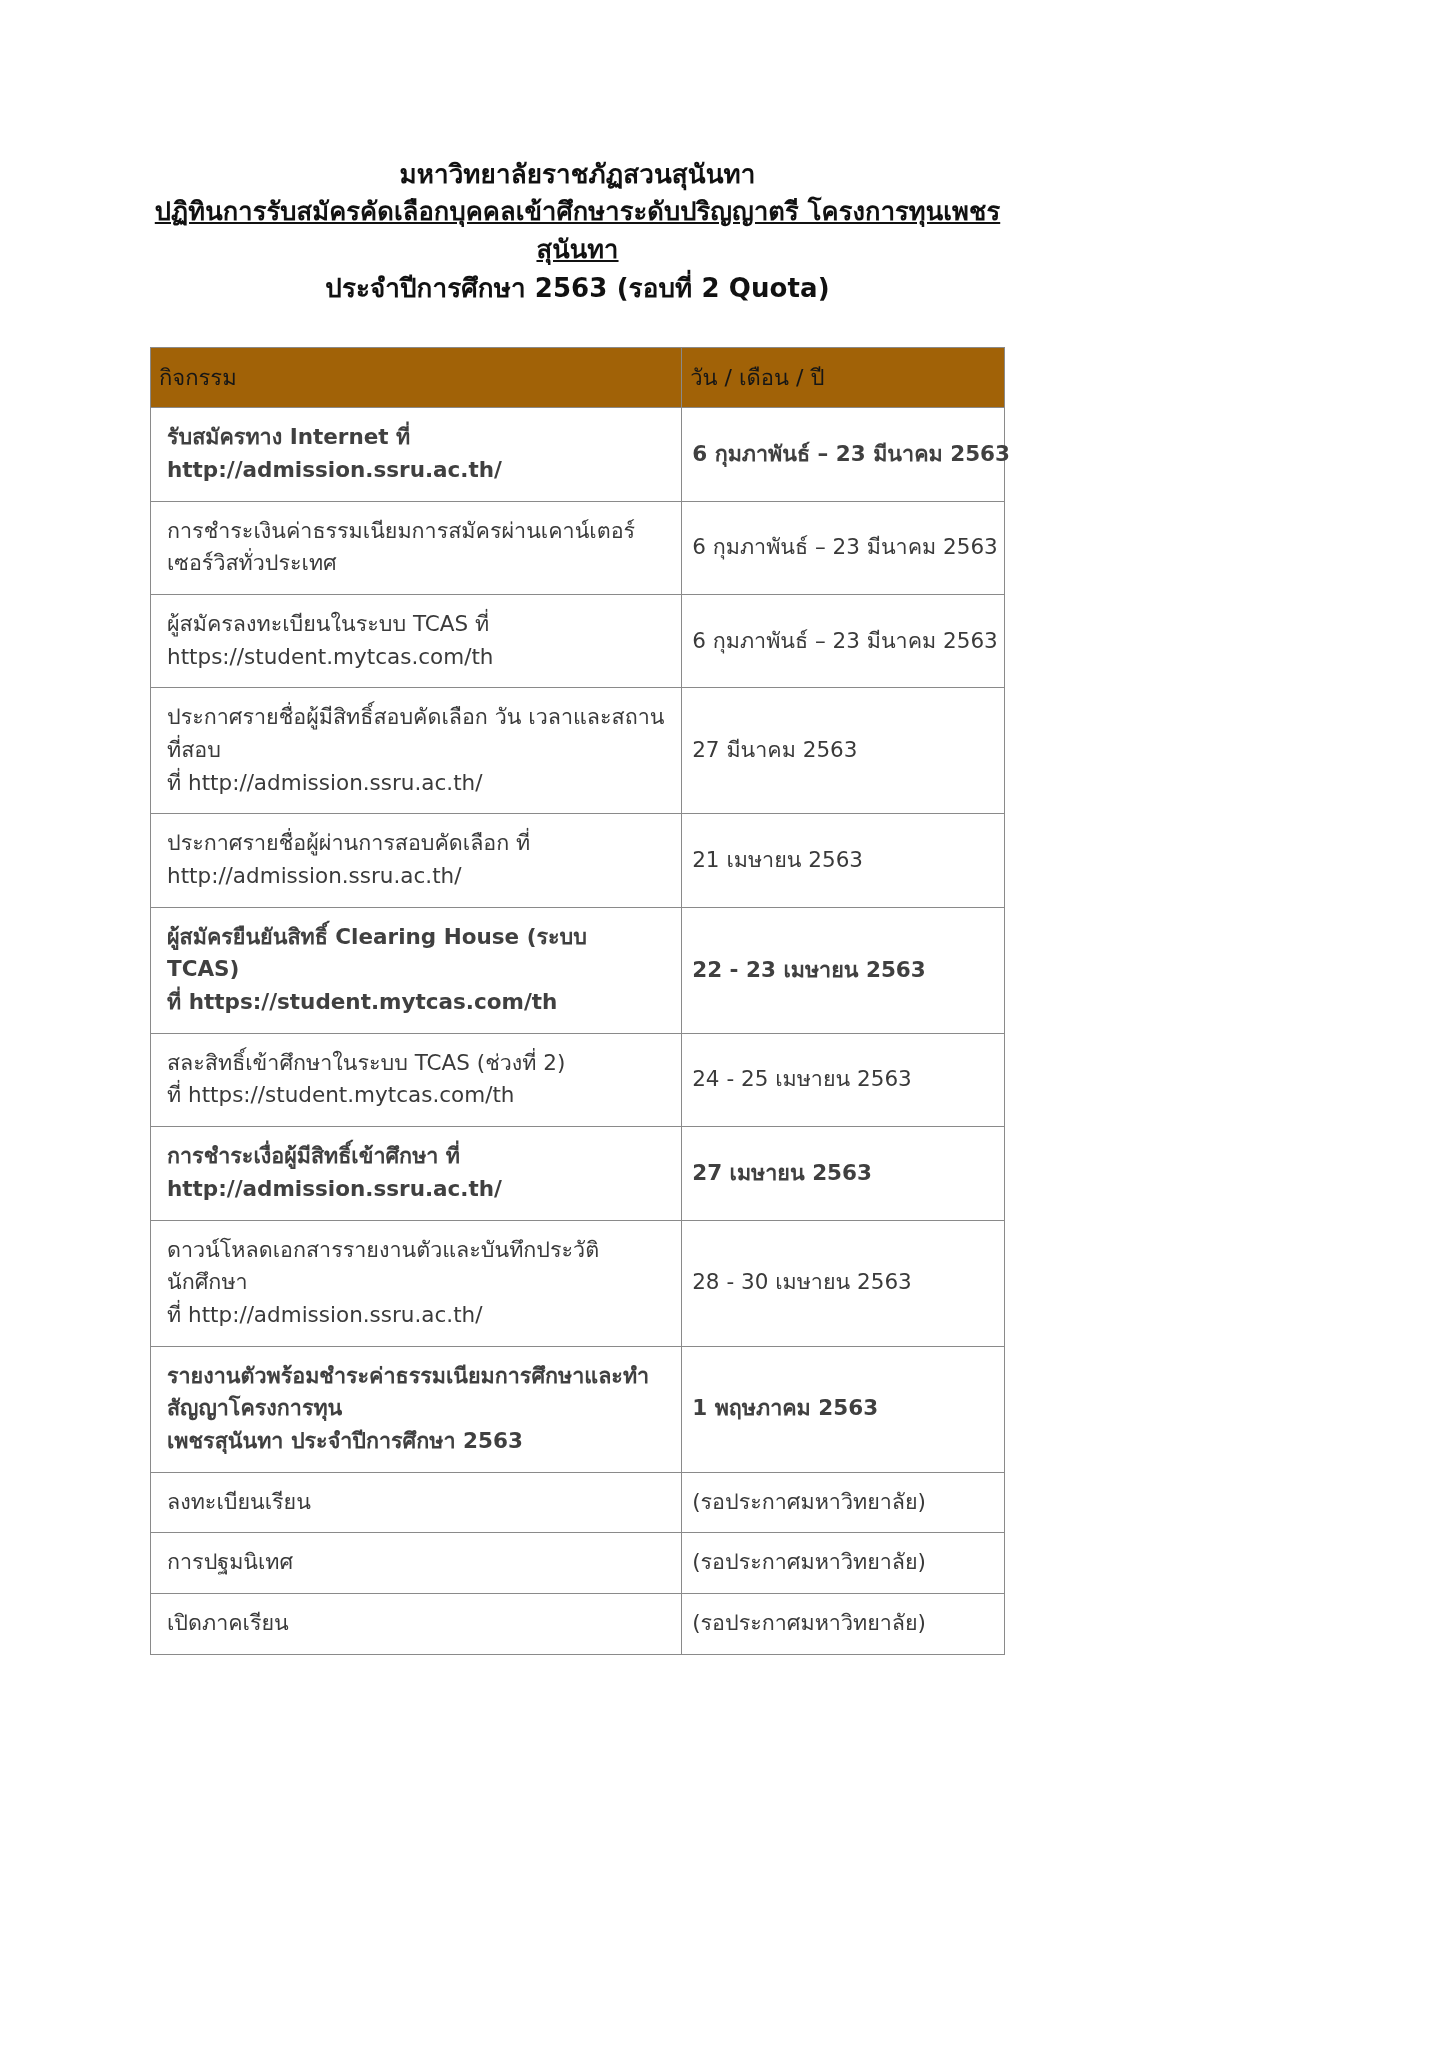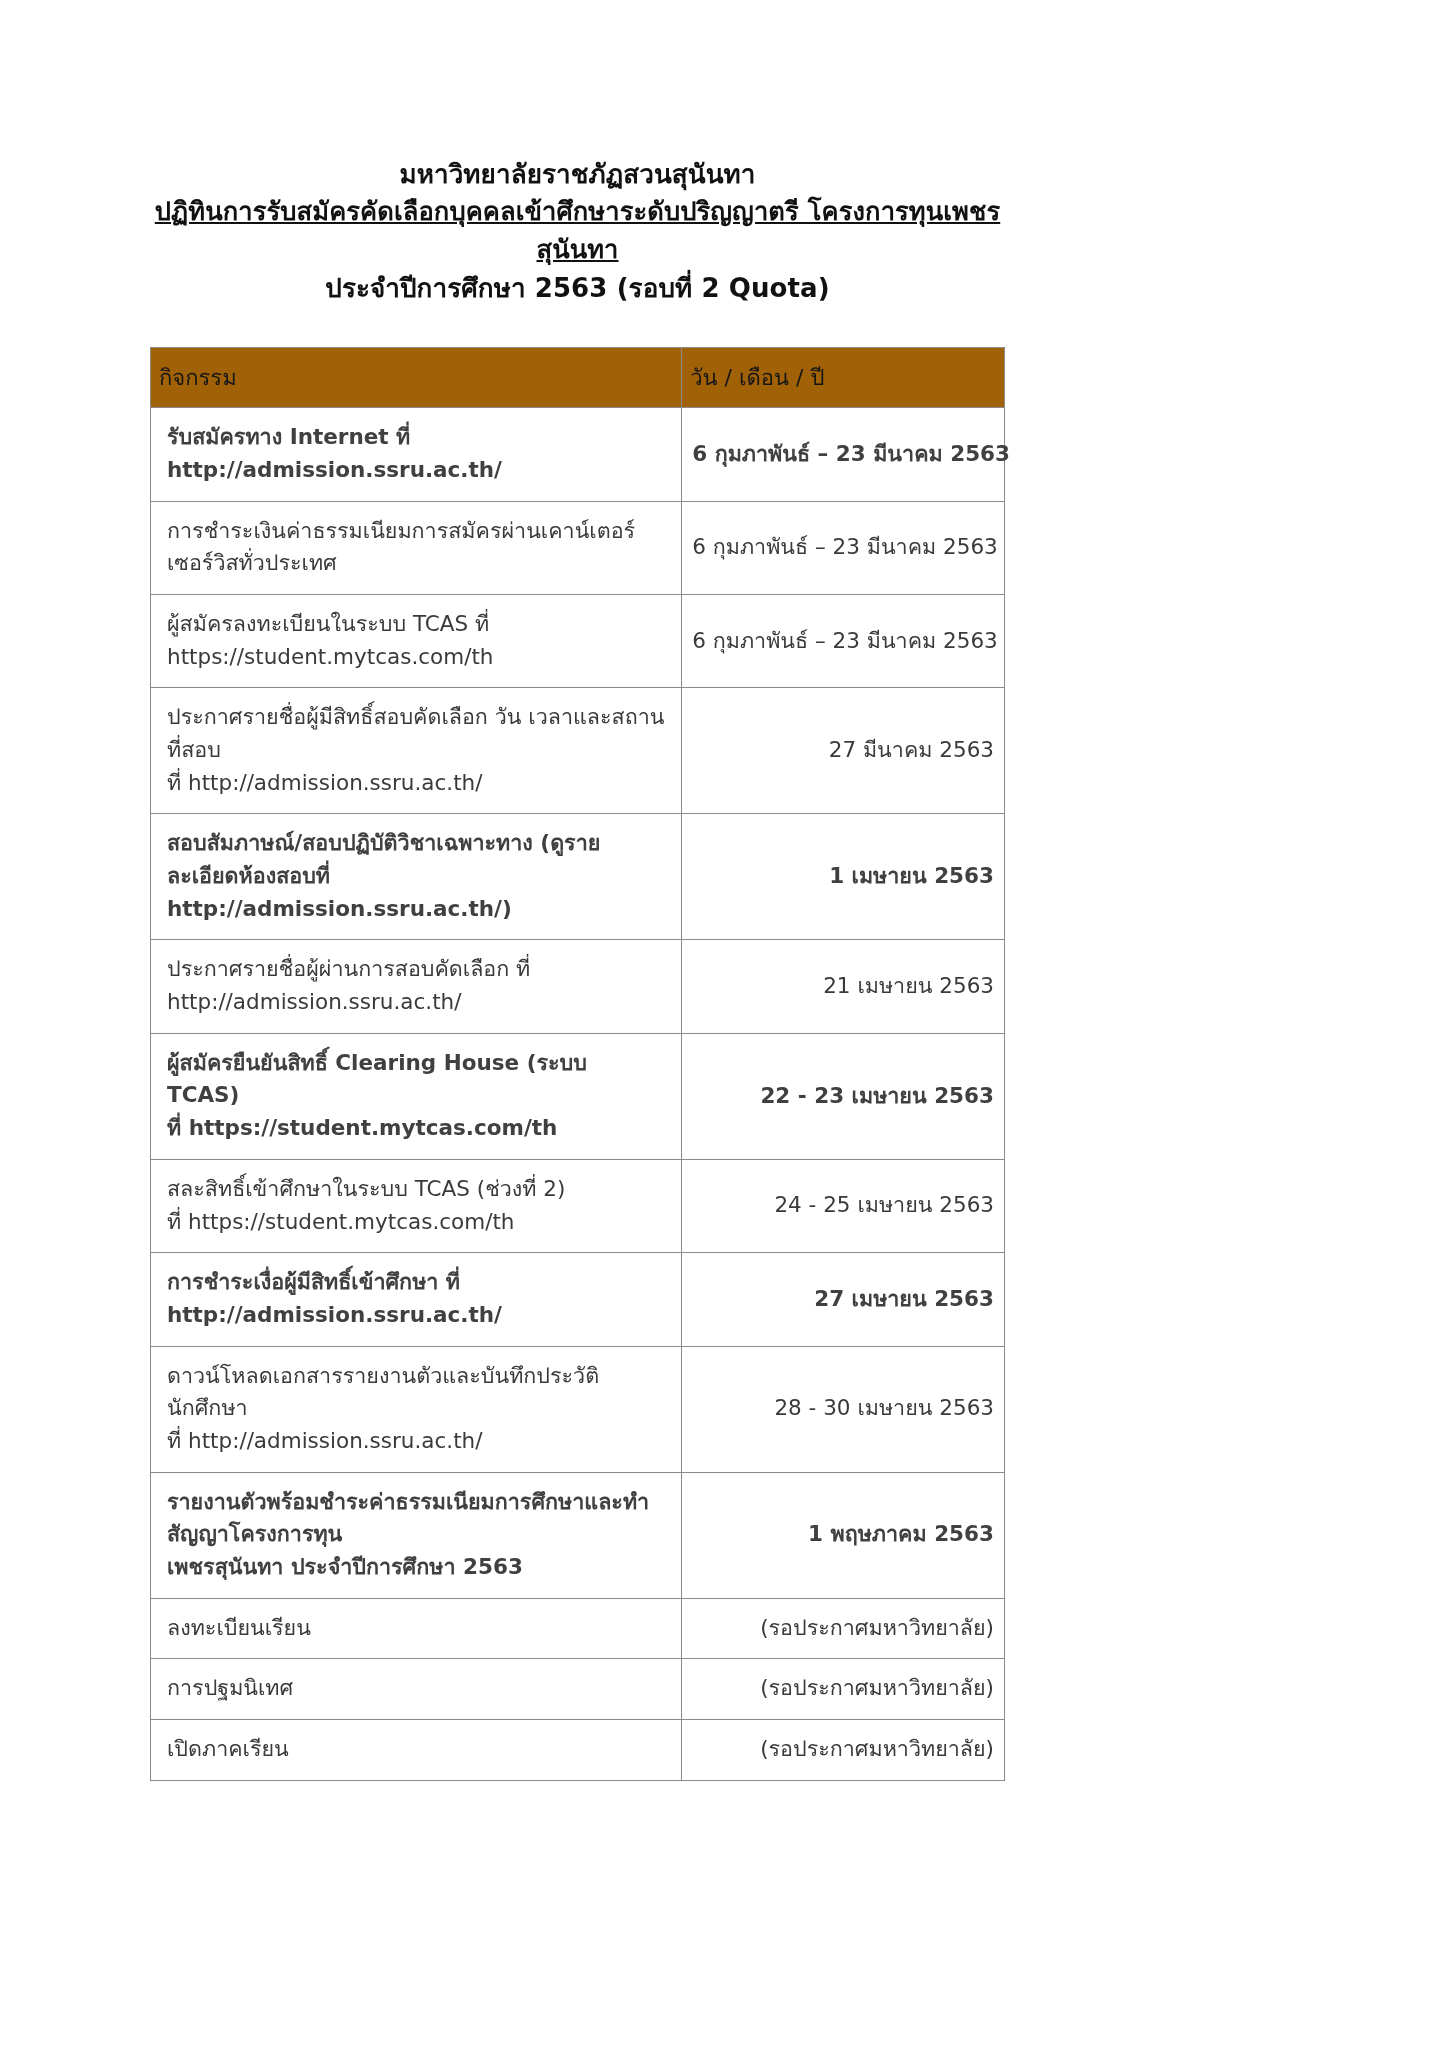--- a/index.html
+++ b/index.html
@@ -60,21 +60,21 @@
     color: #161616;
   }
   td.activity {
     padding: 13px 16px 14px 16px;
     font-size: 21.5px;
     line-height: 1.52;
     color: #3a3a3a;
   }
   td.date {
     padding: 13px 10px 14px 10px;
-    text-align: right;
+    text-align: left;
     font-size: 21.5px;
     line-height: 1.5;
     color: #3a3a3a;
   }
   tr.em td.activity,
   tr.em td.date {
     font-weight: bold;
     color: #404040;
   }
   .nowrap { white-space: nowrap; }
@@ -113,24 +113,20 @@
           <td class="date"><span class="nowrap">6 กุมภาพันธ์ – 23 มีนาคม 2563</span></td>
         </tr>
         <tr>
           <td class="activity"><span>ผู้สมัครลงทะเบียนในระบบ TCAS ที่ https://student.mytcas.com/th</span></td>
           <td class="date"><span class="nowrap">6 กุมภาพันธ์ – 23 มีนาคม 2563</span></td>
         </tr>
         <tr>
           <td class="activity"><span>ประกาศรายชื่อผู้มีสิทธิ์สอบคัดเลือก วัน เวลาและสถานที่สอบ</span><span class="l2">ที่ http://admission.ssru.ac.th/</span></td>
           <td class="date"><span class="nowrap">27 มีนาคม 2563</span></td>
         </tr>
-        <tr class="em">
-          <td class="activity"><span>สอบสัมภาษณ์/สอบปฏิบัติวิชาเฉพาะทาง (ดูรายละเอียดห้องสอบที่</span><span class="l2">http://admission.ssru.ac.th/)</span></td>
-          <td class="date"><span class="nowrap">1 เมษายน 2563</span></td>
-        </tr>
         <tr>
           <td class="activity"><span>ประกาศรายชื่อผู้ผ่านการสอบคัดเลือก ที่ http://admission.ssru.ac.th/</span></td>
           <td class="date"><span class="nowrap">21 เมษายน 2563</span></td>
         </tr>
         <tr class="em">
           <td class="activity"><span>ผู้สมัครยืนยันสิทธิ์ Clearing House (ระบบ TCAS)</span><span class="l2">ที่ https://student.mytcas.com/th</span></td>
           <td class="date"><span class="nowrap">22 - 23 เมษายน 2563</span></td>
         </tr>
         <tr>
           <td class="activity"><span>สละสิทธิ์เข้าศึกษาในระบบ TCAS (ช่วงที่ 2)</span><span class="l2">ที่ https://student.mytcas.com/th</span></td>

